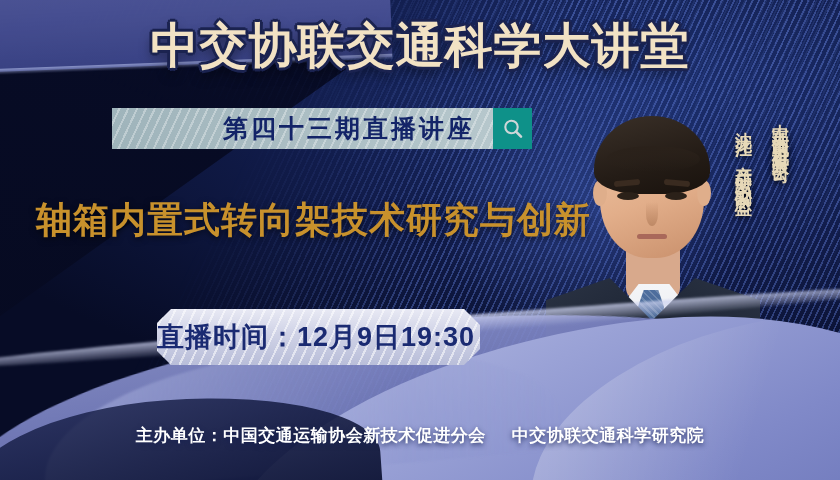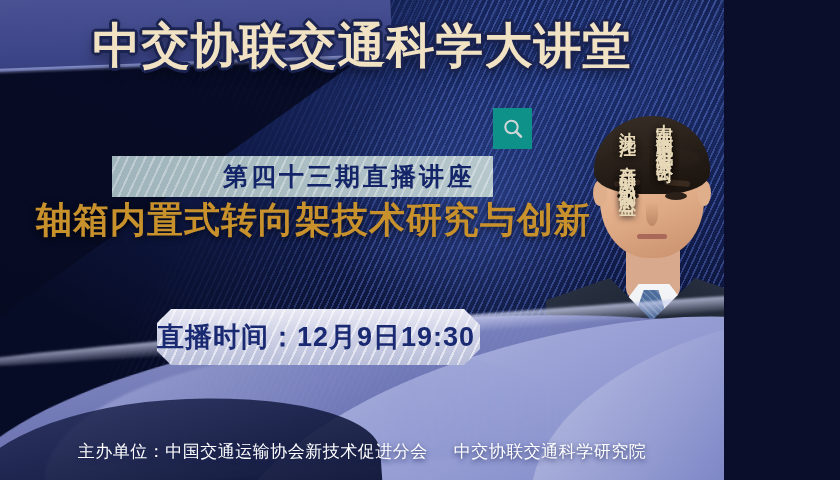--- a/index.html
+++ b/index.html
@@ -1,18 +1,18 @@
 <!DOCTYPE html>
 <html><head>
 <meta charset="utf-8">
 <style>
   html,body{margin:0;padding:0;background:#0a0e2a;}
   *{box-sizing:border-box;}
   #poster{
-    position:relative;width:724px;height:480px;overflow:hidden;
+    position:relative;width:840px;height:480px;overflow:hidden;
     font-family:"Liberation Sans","DejaVu Sans",sans-serif;
     background:#7f1d1d;
   }
 
   
   .bg-base{
     position:absolute;inset:0;
     background:
       radial-gradient(120% 90% at 78% 18%, #1c2f6e 0%, #111c4b 38%, #070c26 78%),
       linear-gradient(160deg,#141f55 0%,#0a1036 55%,#05081f 100%);
@@ -119,21 +119,20 @@
     white-space:nowrap;
   }
 
   
   .sub-wrap{position:absolute;left:112px;top:108px;height:41px;display:flex;align-items:stretch;}
   .sub-bar{
     width:381px;height:41px;position:relative;overflow:hidden;
     background:linear-gradient(90deg,#9fb4bb 0%,#a9bcc2 40%,#b6c7cc 100%);
     display:flex;align-items:center;justify-content:flex-end;
     padding-right:18px;
-    margin-top:48px;
   }
   .sub-bar:before{
     content:"";position:absolute;inset:0;
     background-image:repeating-linear-gradient(115deg,
       rgba(255,255,255,0) 0px, rgba(255,255,255,0) 6px,
       rgba(255,255,255,.32) 6px, rgba(255,255,255,.32) 8px);
   }
   .sub-text{
     position:relative;font-size:25px;font-weight:700;color:#132468;letter-spacing:3px;
   }
@@ -226,24 +225,23 @@
     position:absolute;writing-mode:vertical-rl;text-orientation:upright;
     color:#e7d9b8;font-weight:700;letter-spacing:4px;
     text-shadow:0 2px 6px rgba(0,0,0,.6);
   }
   .vtext-company{right:48px;top:110px;font-size:17px;}
   .vtext-person{right:85px;top:118px;font-size:17px;}
 
   
   .footer{
     position:absolute;left:0;right:0;top:424px;text-align:center;
-    font-size:17px;font-weight:400;color:#ffffff;letter-spacing:.5px;
+    font-size:17px;font-weight:700;color:#ffffff;letter-spacing:.5px;
     text-shadow:0 2px 5px rgba(20,30,80,.8);
     white-space:nowrap;
-    margin-top:16px;
   }
   .footer .gap{display:inline-block;width:26px;}
 </style>
 </head>
 <body>
 
 <div id="poster">
 
   <div class="bg-base"></div>
   <div class="bg-stripes"></div>

